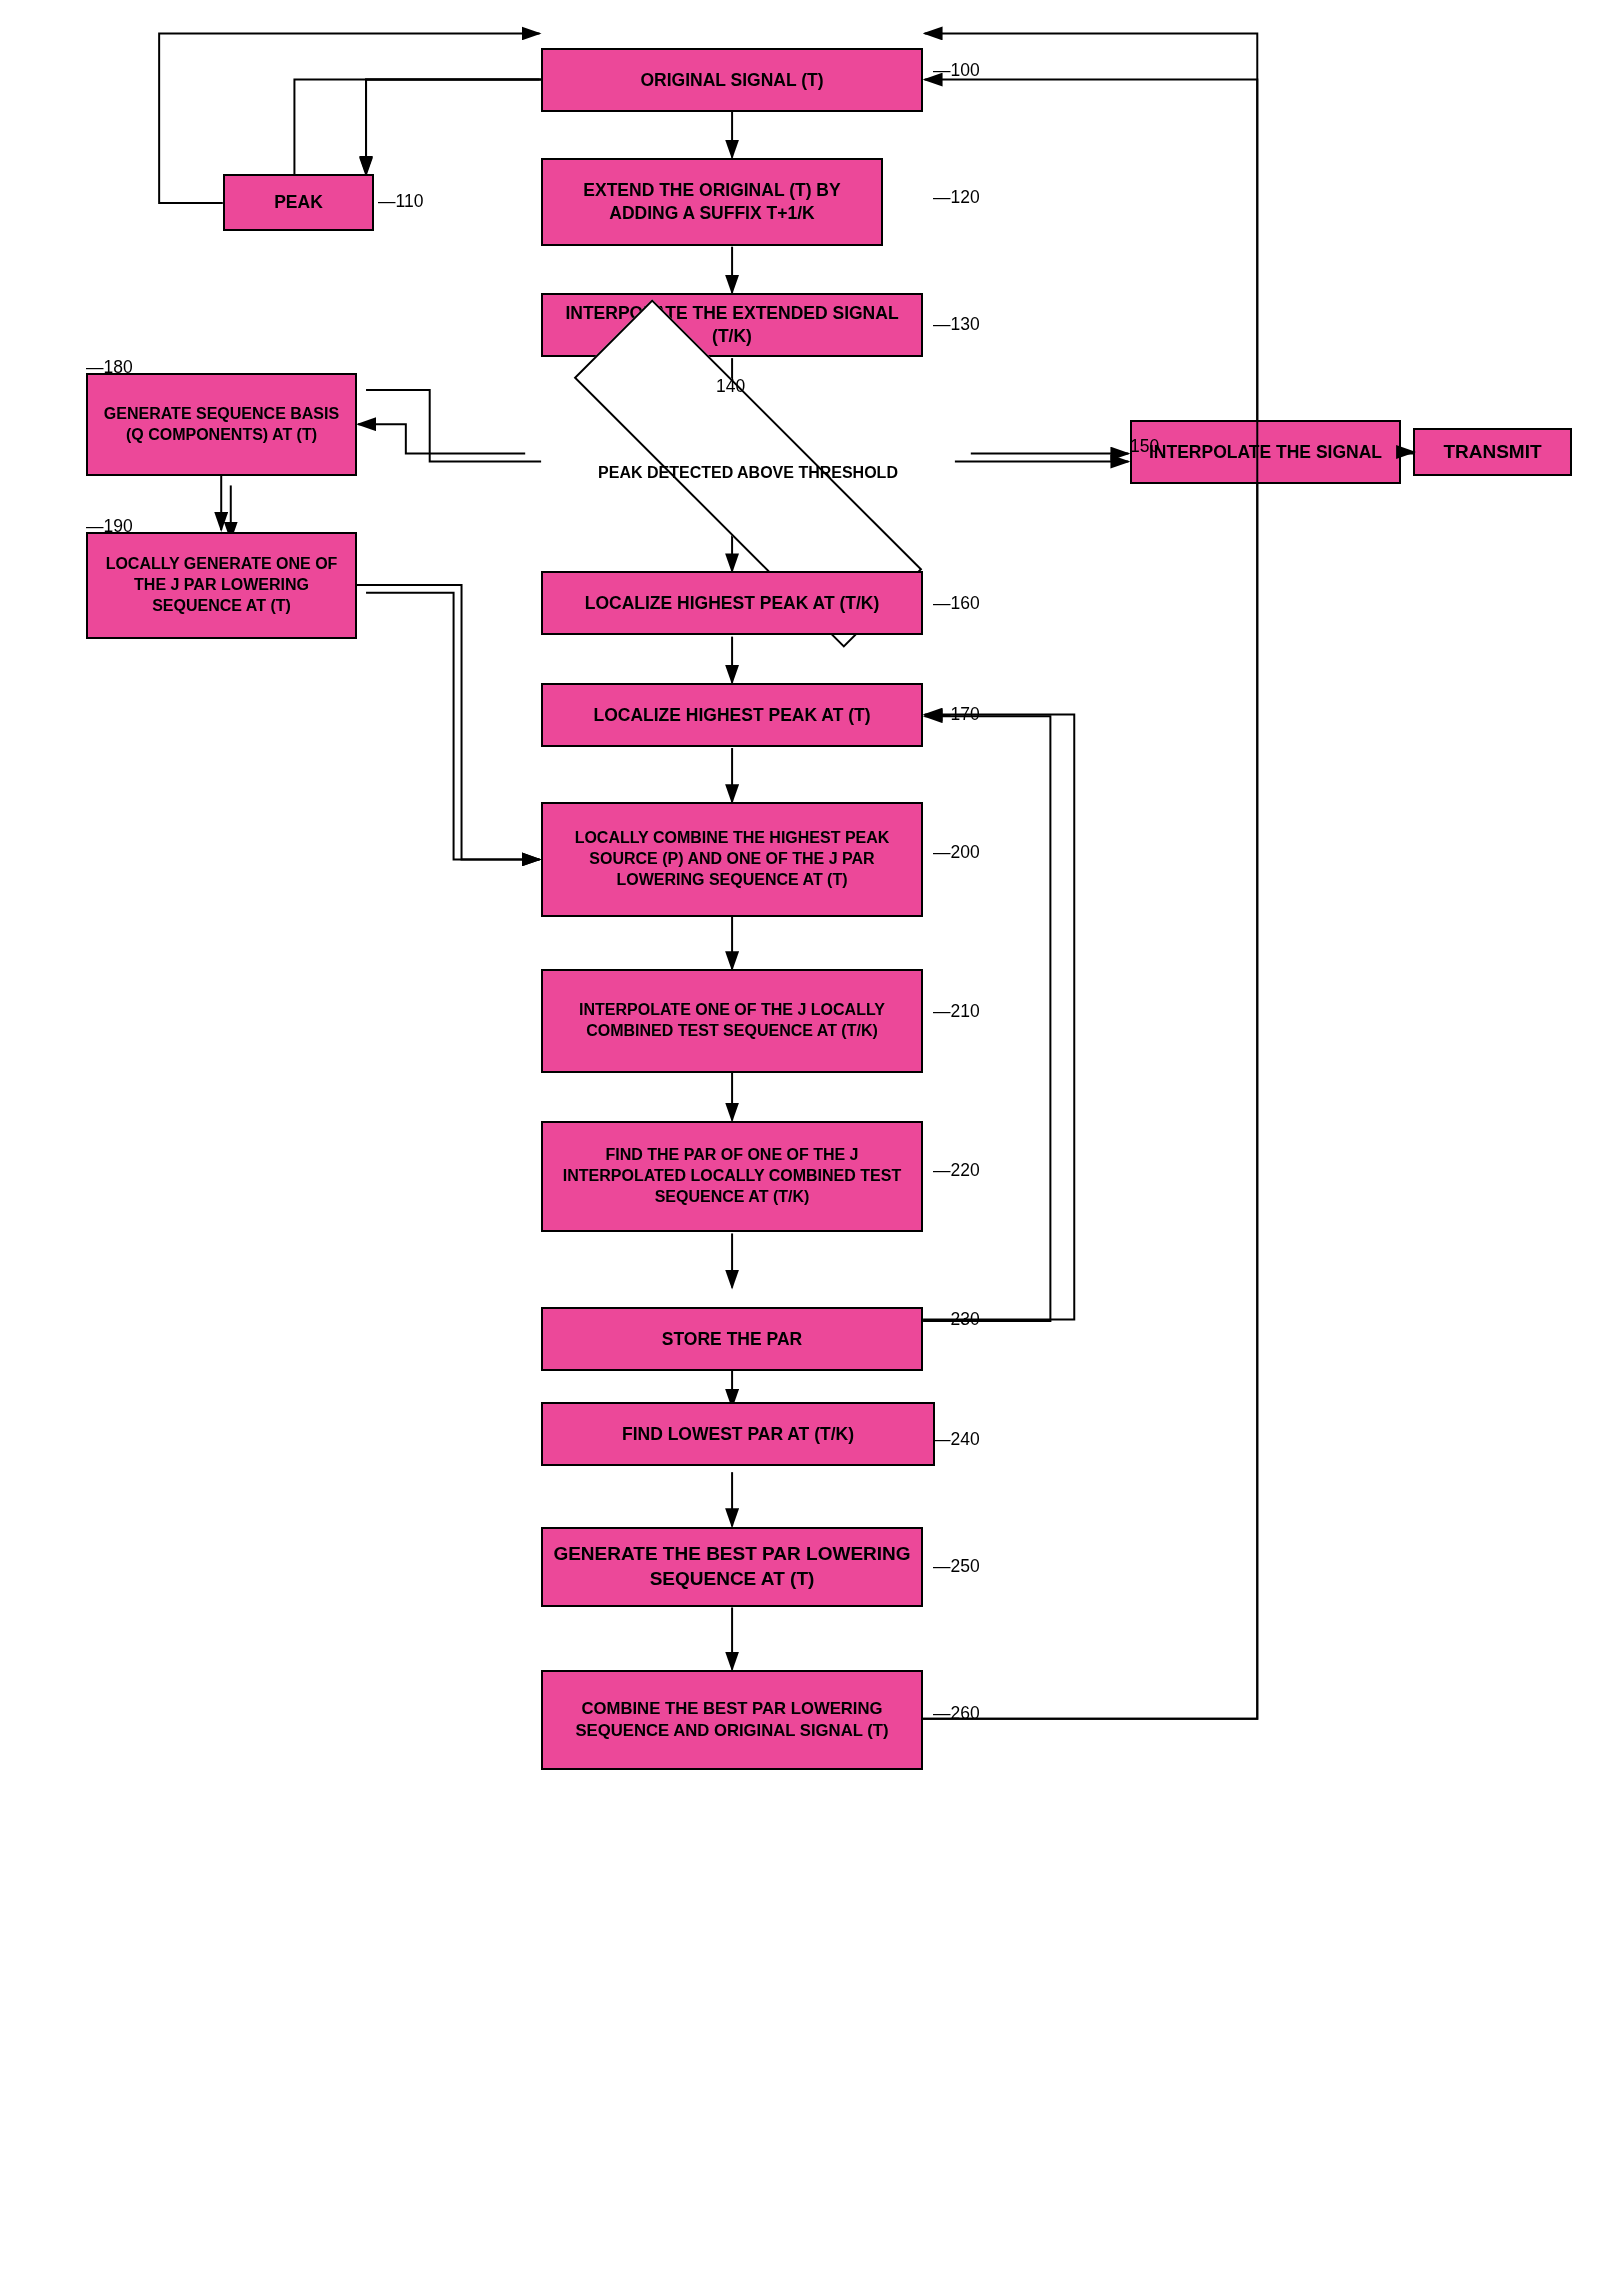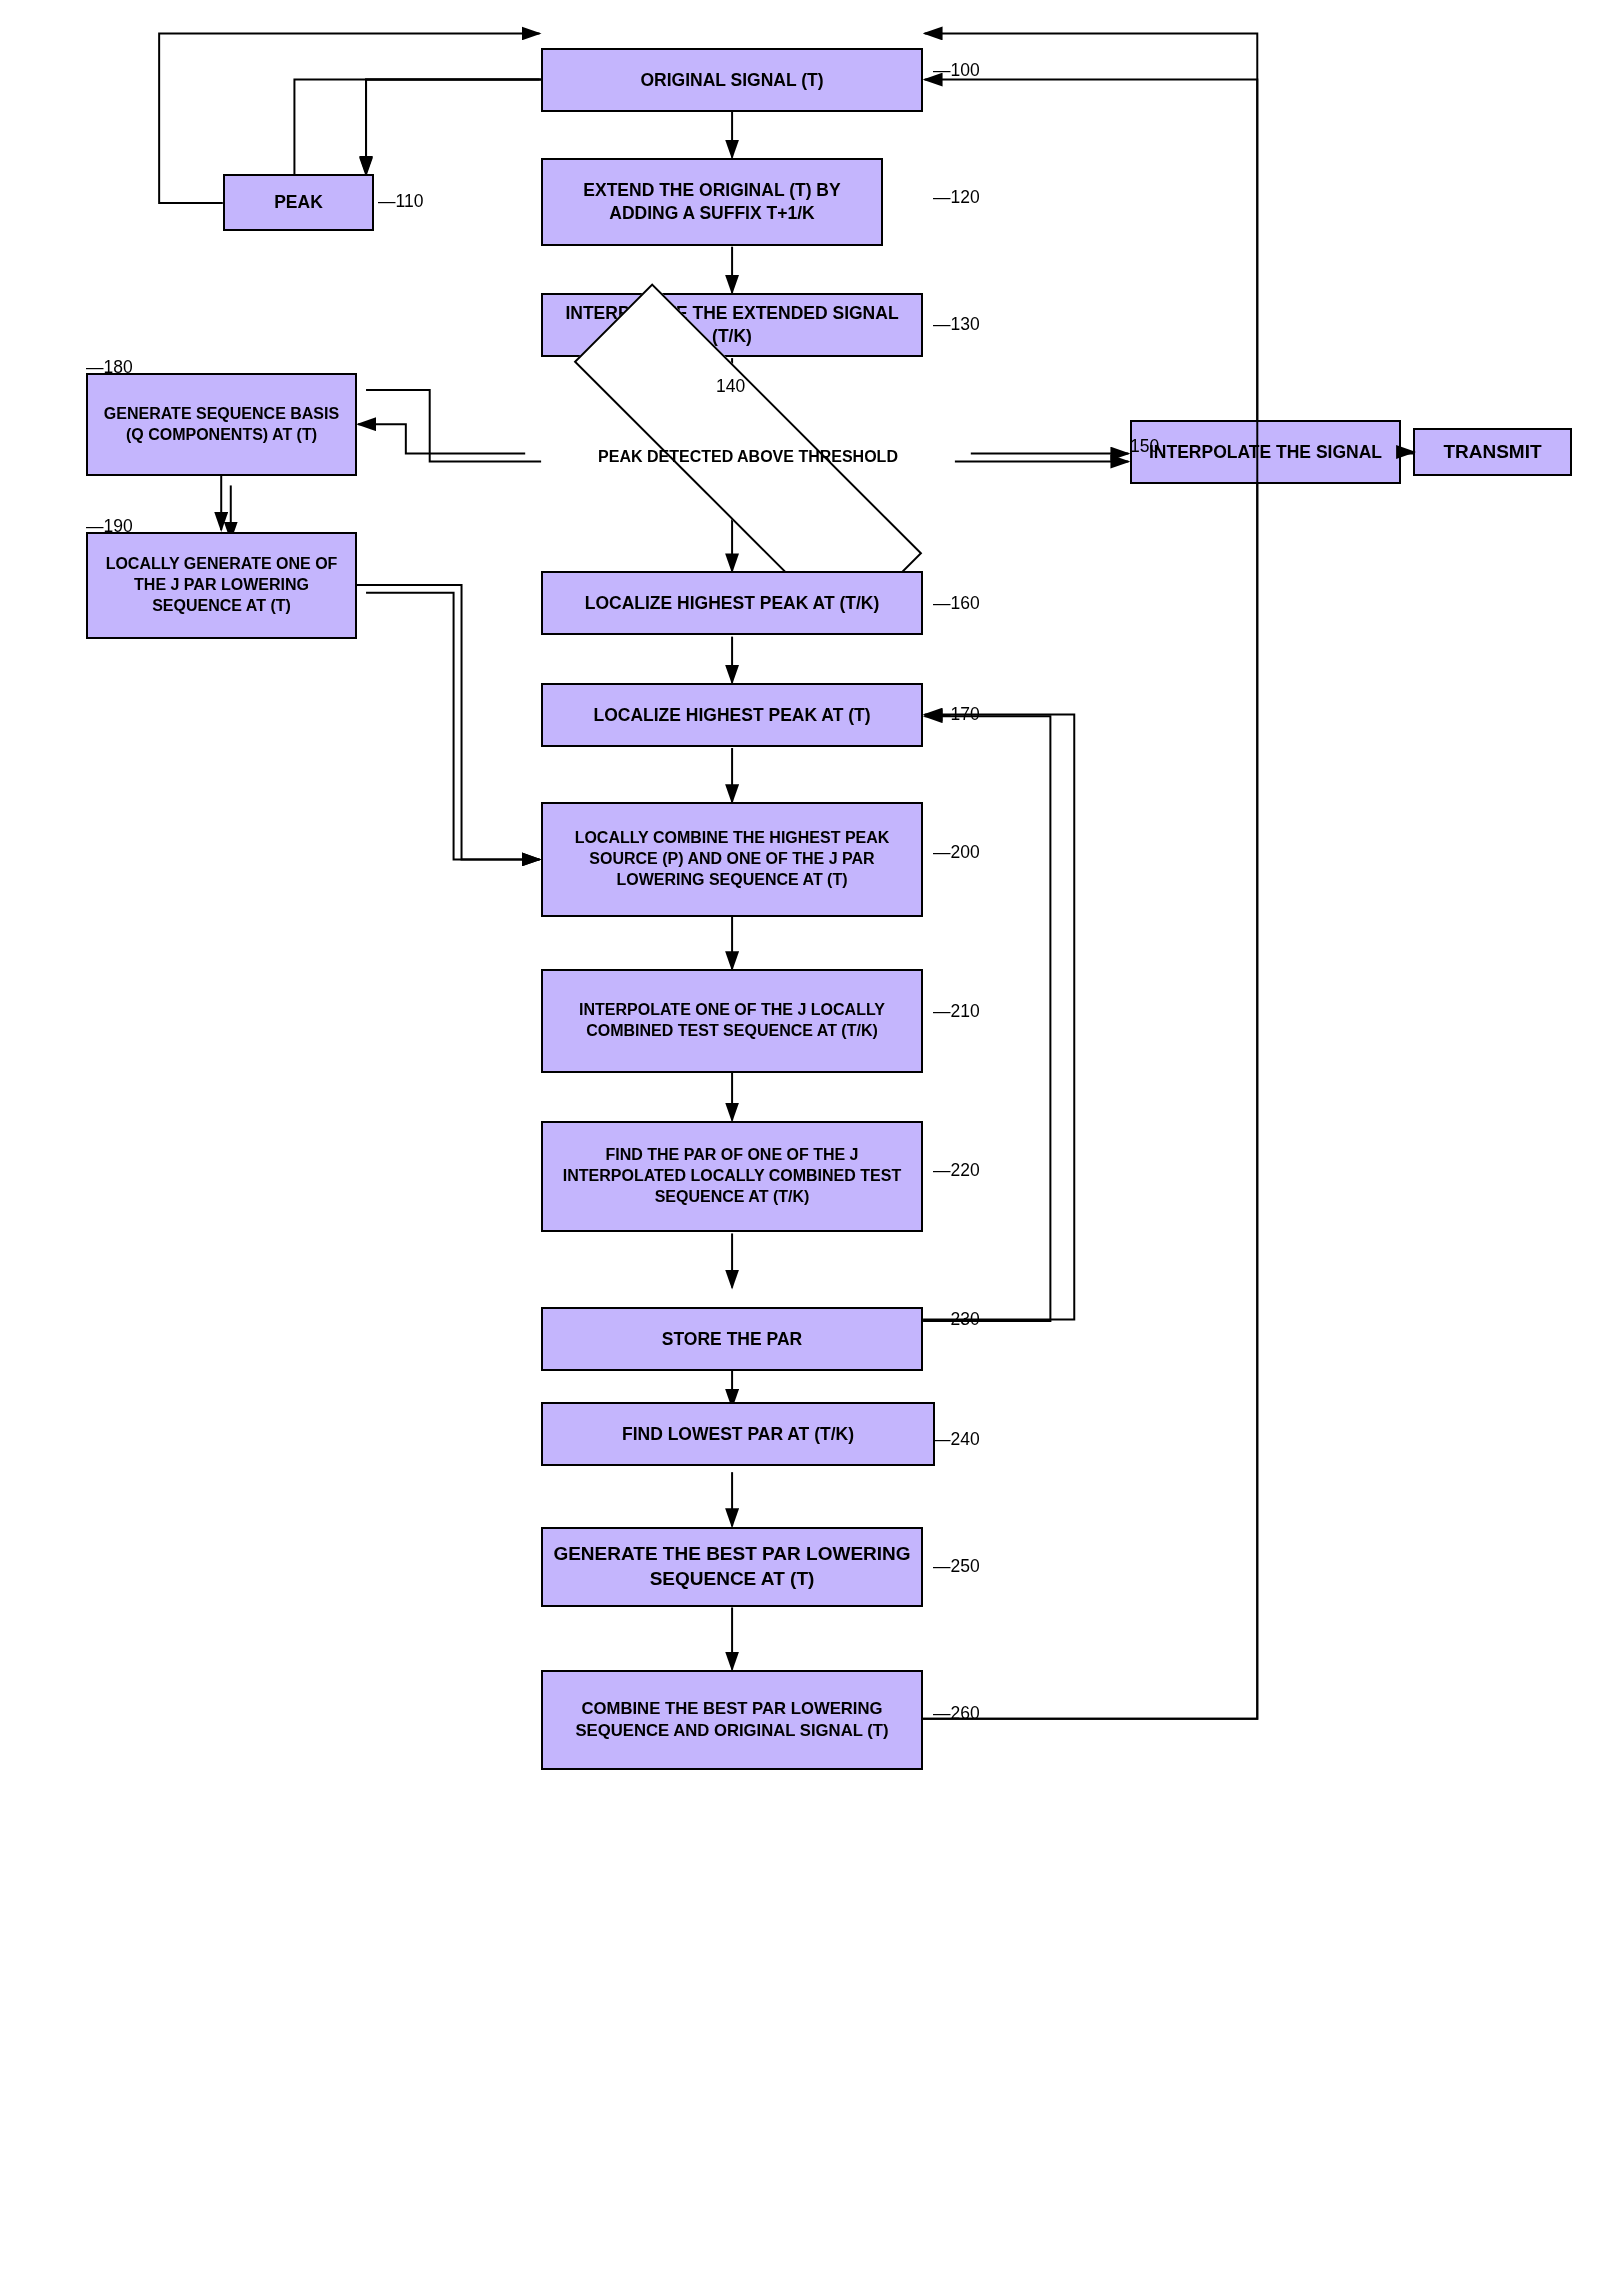--- a/index.html
+++ b/index.html
@@ -16,21 +16,21 @@
       position: relative;
       width: 1609px;
       height: 2295px;
       background: #fff;
     }
 
     
     .flow-box {
       position: absolute;
       border: 2px solid #000;
-      background: #c4b5fd;
+      background: #ec4899;
       display: flex;
       align-items: center;
       justify-content: center;
       text-align: center;
       font-size: 17.5px;
       font-weight: bold;
       line-height: 1.3;
       padding: 6.4px 9.6px;
     }
 
@@ -130,21 +130,21 @@
   <div class="flow-box" style="left:541px; top:158px; width:342px; height:88px;">
     <span>EXTEND THE ORIGINAL (T) BY ADDING A SUFFIX T+1/K</span>
   </div>
   <span class="label-ref" style="left:933px; top:187px;">—120</span>
 
   <div class="flow-box" style="left:541px; top:293px; width:382px; height:64px;">
     <span>INTERPOLATE THE EXTENDED SIGNAL (T/K)</span>
   </div>
   <span class="label-ref" style="left:933px; top:314px;">—130</span>
 
-  <div style="position:absolute; left:525px; top:394px; width:446px; height:127px;">
+  <div style="position:absolute; left:525px; top:410px; width:446px; height:127px;">
     <div style="position:absolute; top:8px; left:32px; right:32px; bottom:8px; transform:rotate(45deg); border:2px solid #000; background:#fff;"></div>
     <div class="flow-diamond-text" style="position:absolute; top:0; left:0; right:0; bottom:0; display:flex; align-items:center; justify-content:center; font-size:16px; font-weight:bold; text-align:center; z-index:2;">
       <span>PEAK DETECTED ABOVE THRESHOLD</span>
     </div>
   </div>
   <span class="label-ref" style="left:716px; top:376px;">140</span>
 
   <div class="flow-box" style="left:1130px; top:420px; width:271px; height:64px;">
     <span>INTERPOLATE THE SIGNAL</span>
   </div>

